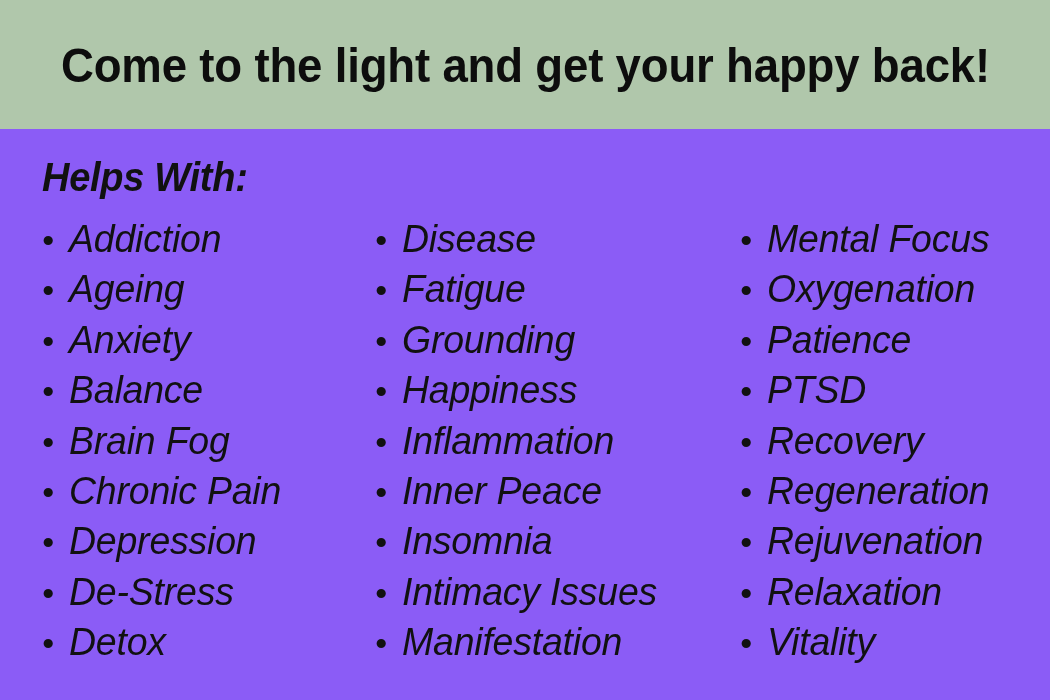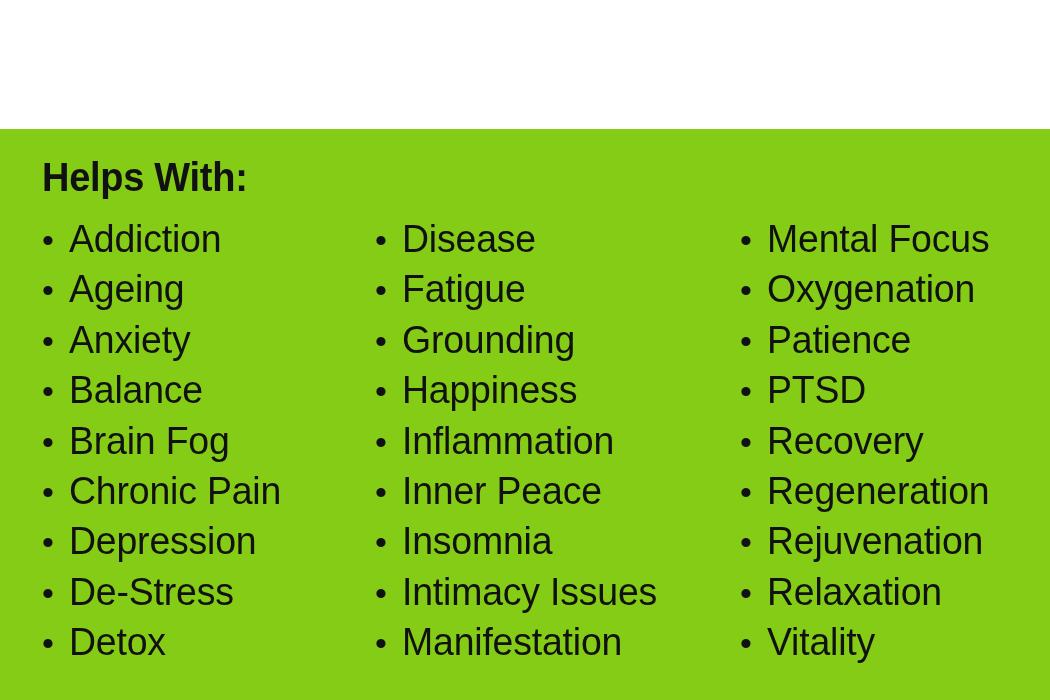--- a/index.html
+++ b/index.html
@@ -120,22 +120,25 @@
     transform: scaleX(0.96);
     transform-origin: left center;
     display: inline-block;
   }
 </style>
 </head>
 <body>
 
 <div id="poster">
 
-
-  <div class="body-area" style="background: #84cc16;">
+  <div class="header-band" style="background: rgb(176, 199, 171);">
+    <div class="header-title" style="color: rgb(13, 13, 13);">Come to the light and get your happy back!</div>
+  </div>
+
+  <div class="body-area" style="background: #8b5cf6; font-style: italic;">
 
     <div class="helps-heading">Helps With:</div>
 
     <div class="columns">
       <div class="column column-1">
         <ul class="bullet-list">
             <li class="bullet-item">
               <span class="bullet-dot">•</span>
               <span class="bullet-label">Addiction</span>
             </li>

